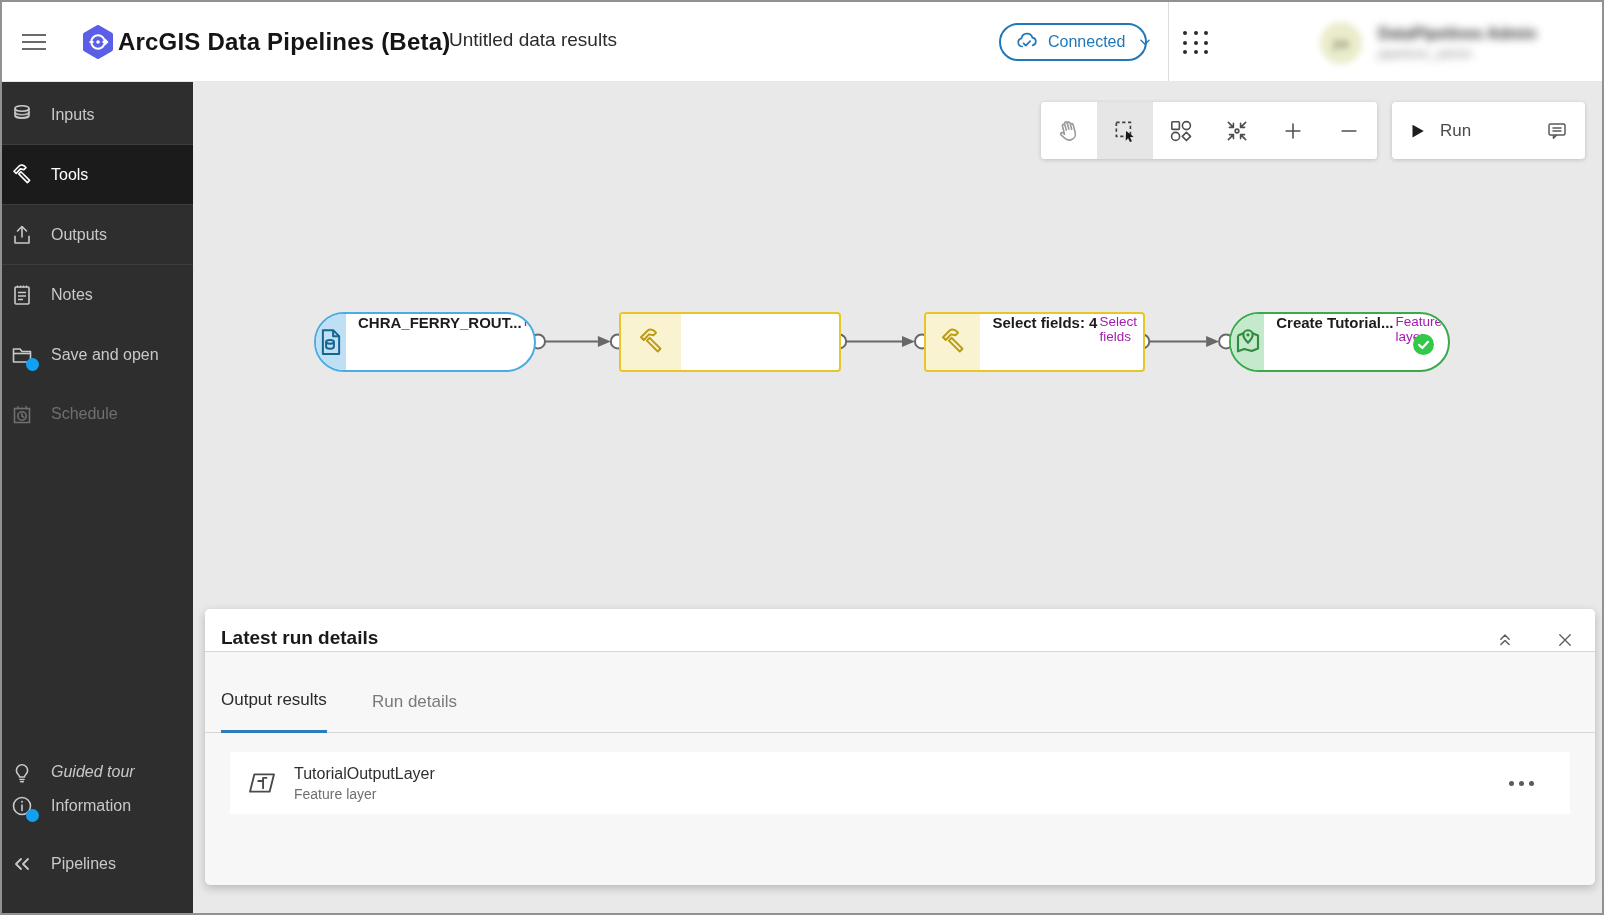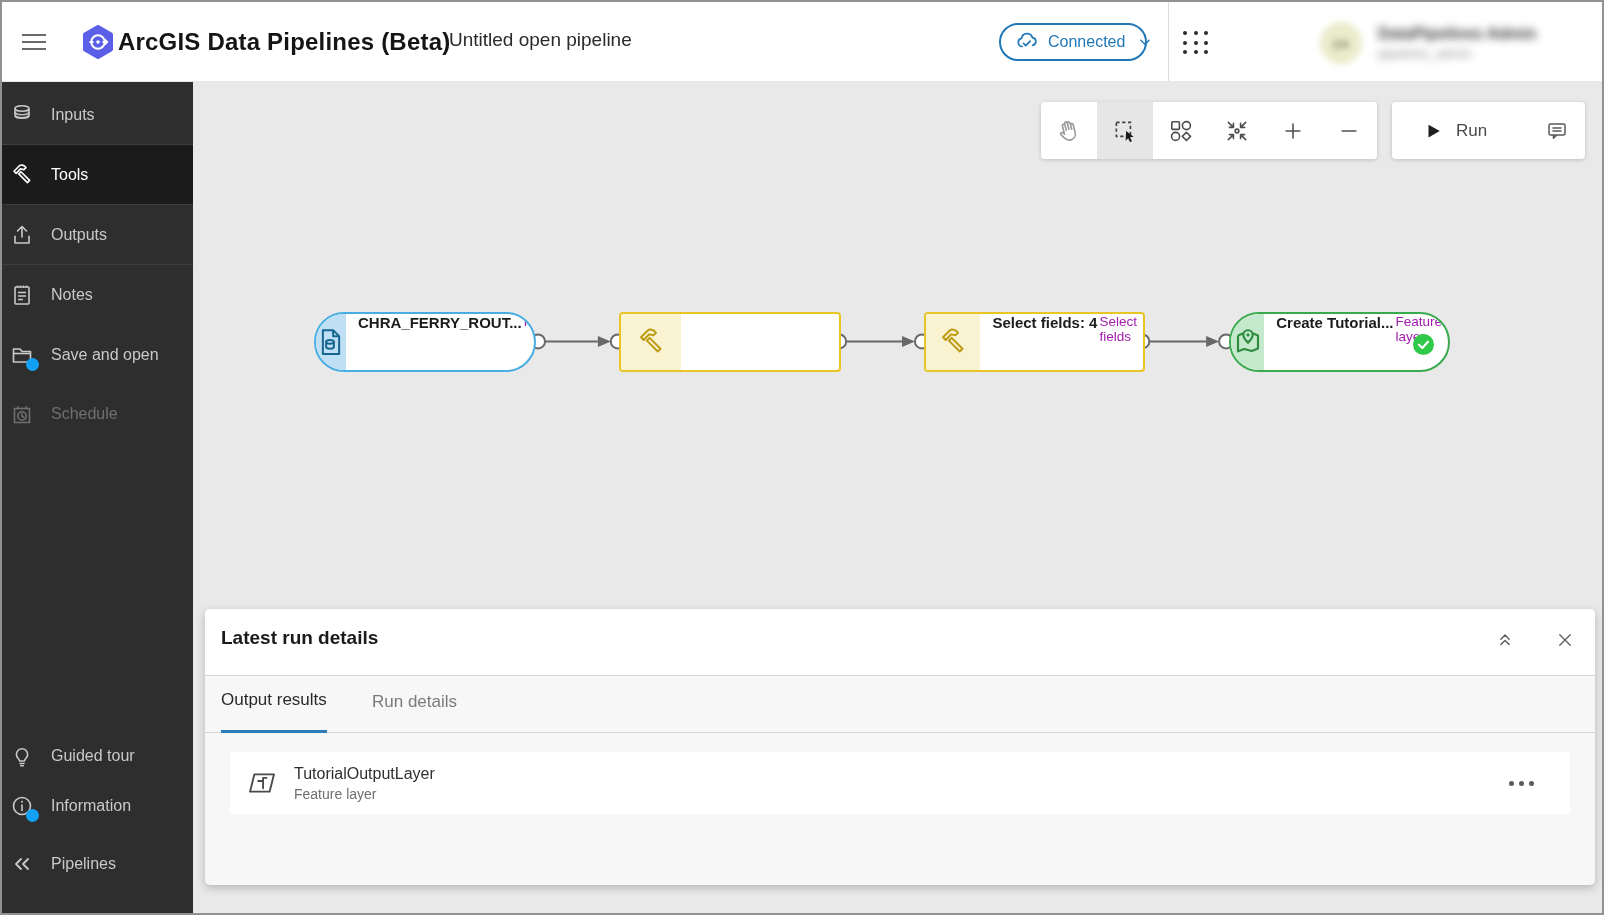--- a/index.html
+++ b/index.html
@@ -38,21 +38,21 @@
   .icon-wrap { position:relative; width:24px; height:24px; }
   .notif-dot { position:absolute; right:-5px; bottom:-4px; width:13px; height:13px; border-radius:50%; background:#12a0f3; }
 
   
   .canvas { position:absolute; left:191px; top:80px; right:0; bottom:0; background:#e9e9e9; overflow:hidden; }
 
   .canvas-toolbar { position:absolute; left:848px; top:20px; height:57px; background:#fff; border-radius:4px; box-shadow:0 1px 4px rgba(0,0,0,.18); display:flex; overflow:hidden; }
   .tool-btn { width:56px; height:57px; display:flex; align-items:center; justify-content:center; cursor:pointer; background:#fff; }
   .tool-btn.active { background:#e6e6e6; }
   .run-pill { position:absolute; left:1199px; top:20px; width:193px; height:57px; background:#fff; border-radius:4px; box-shadow:0 1px 4px rgba(0,0,0,.18); display:flex; align-items:center; }
-  .run-button { display:flex; align-items:center; gap:14px; padding-left:32px; cursor:pointer; height:100%; flex:1; }
+  .run-button { display:flex; align-items:center; gap:14px; padding-left:16px; cursor:pointer; height:100%; flex:1; }
   .run-label { font-size:17px; color:#4a4a4a; }
   .comment-btn { width:56px; height:100%; display:flex; align-items:center; justify-content:center; cursor:pointer; }
 
   
   .node { position:absolute; top:230px; height:60px; width:222px; background:#fff; display:flex; cursor:pointer; }
   .node .badge-left { width:60px; display:flex; align-items:center; justify-content:center; }
   .node .node-texts { flex:1; display:flex; flex-direction:row; justify-content:center; gap:2px; padding-left:12px; padding-right:6px; }
   .node .node-title { font-size:15px; font-weight:bold; color:#1c1c1c; white-space:nowrap; }
   .node .node-sub { font-size:13.5px; color:#a21caf; }
   .node-input { left:121px; border:2.5px solid #47ade3; border-radius:30px; overflow:hidden; }
@@ -61,21 +61,21 @@
   .node-tool .badge-left { background:#faf3d2; }
   .node-tool1 { left:426px; }
   .node-tool2 { left:731px; width:221px; }
   .node-output { left:1036px; width:221px; border:2.5px solid #3aaa4f; border-radius:30px; overflow:hidden; }
   .node-output .badge-left { background:#c5e9cc; }
   .status-badge { position:absolute; right:14px; top:20px; width:21px; height:21px; }
   .edges-svg { position:absolute; left:0; top:0; width:100%; height:100%; pointer-events:none; }
 
   
   .run-panel { position:absolute; left:203px; top:607px; width:1390px; height:276px; background:#f7f7f7; border-radius:5px; box-shadow:0 3px 10px rgba(0,0,0,.22); z-index:25; overflow:hidden; }
-  .panel-header { position:absolute; left:0; top:0; width:100%; height:67px; background:#fff; border-bottom:1px solid #d6d6d6; }
+  .panel-header { position:absolute; left:0; top:0; width:100%; height:43px; background:#fff; border-bottom:1px solid #d6d6d6; }
   .panel-title { position:absolute; left:16px; top:18px; font-size:19px; font-weight:bold; color:#1a1a1a; }
   .panel-hbtn { position:absolute; top:17px; width:28px; height:28px; display:flex; align-items:center; justify-content:center; cursor:pointer; }
   .btn-collapse-panel { left:1286px; }
   .btn-close-panel { left:1346px; }
   .panel-tabs { position:absolute; left:0; top:61px; width:100%; height:63px; border-bottom:1px solid #d6d6d6; }
   .tab { position:absolute; top:0; height:63px; display:flex; align-items:center; font-size:17px; cursor:pointer; }
   .tab-active { left:16px; color:#2b2b2b; border-bottom:3px solid #2b7cb9; }
   .tab-inactive { left:167px; color:#7a7a7a; }
   .result-row { position:absolute; left:25px; top:143px; width:1340px; height:62px; background:#fff; display:flex; align-items:center; cursor:pointer; }
   .result-icon { margin-left:16px; }
@@ -104,21 +104,21 @@
         <polygon points="18,3 31,10.5 31,25.5 18,33 5,25.5 5,10.5" fill="#5b5fe8" stroke="#5b5fe8" stroke-width="4" stroke-linejoin="round"></polygon>
         <circle cx="18" cy="18" r="6.7" fill="none" stroke="#ffffff" stroke-width="2"></circle>
         <circle cx="18" cy="18" r="1.8" fill="#ffffff"></circle>
         <path d="M9.5 18 h4" stroke="#ffffff" stroke-width="2"></path>
         <path d="M22.5 18 h4" stroke="#ffffff" stroke-width="2"></path>
         <path d="M24.6 15.4 l2.6 2.6 -2.6 2.6" fill="none" stroke="#ffffff" stroke-width="2" stroke-linejoin="round"></path>
       </svg>
     </div>
 
     <div class="app-title">ArcGIS Data Pipelines (Beta)</div>
-    <div class="doc-title">Untitled open pipeline</div>
+    <div class="doc-title">Untitled data results</div>
 
     <div class="connected-pill">
       <span>
         <svg width="24" height="24" viewBox="0 0 24 24" fill="none" stroke="#2178b8" stroke-width="1.7">
           <path d="M7.2 16.5 a4.1 4.1 0 0 1 -.7 -8.1 A5.6 5.6 0 0 1 17.4 7.6 a3.9 3.9 0 0 1 .3 7.7" stroke-linecap="round"></path>
           <path d="M8.6 13.4 l2.2 2.2 l4.4 -4.4" stroke-linejoin="round" stroke-linecap="round"></path>
         </svg>
       </span>
       <span class="connected-label">Connected</span>
       <span style="margin-left:4px;">
@@ -217,21 +217,21 @@
         <svg width="24" height="24" viewBox="0 0 24 24" fill="none" stroke="#6f6f6f" stroke-width="1.6">
           <path d="M4.5 6.5 h15 v14 h-15 z"></path>
           <path d="M8 4 v3 M16 4 v3 M6.5 6.5 h2 M11 6.5 h2 M15.5 6.5 h2" stroke-width="1.3"></path>
           <circle cx="12" cy="14" r="4.2"></circle>
           <path d="M12 11.8 v2.4 l1.8 1.2" stroke-linecap="round"></path>
         </svg>
       </span>
       <span>Schedule</span>
     </div>
 
-    <div class="side-item" style="top:644px;">
+    <div class="side-item" style="top:660px;font-style:italic;">
       <span class="icon-wrap">
         <svg width="24" height="24" viewBox="0 0 24 24" fill="none" stroke="#c9c9c9" stroke-width="1.6" stroke-linecap="round">
           <path d="M8.2 14.5 a5.6 5.6 0 1 1 7.6 0 c-.9.8-1.3 1.6-1.4 2.5 h-4.8 c-.1-.9-.5-1.7-1.4-2.5 z"></path>
           <path d="M10 19.5 h4 M10.7 21.7 h2.6"></path>
         </svg>
       </span>
       <span>Guided tour</span>
     </div>
 
     <div class="side-item" style="top:694px;">

